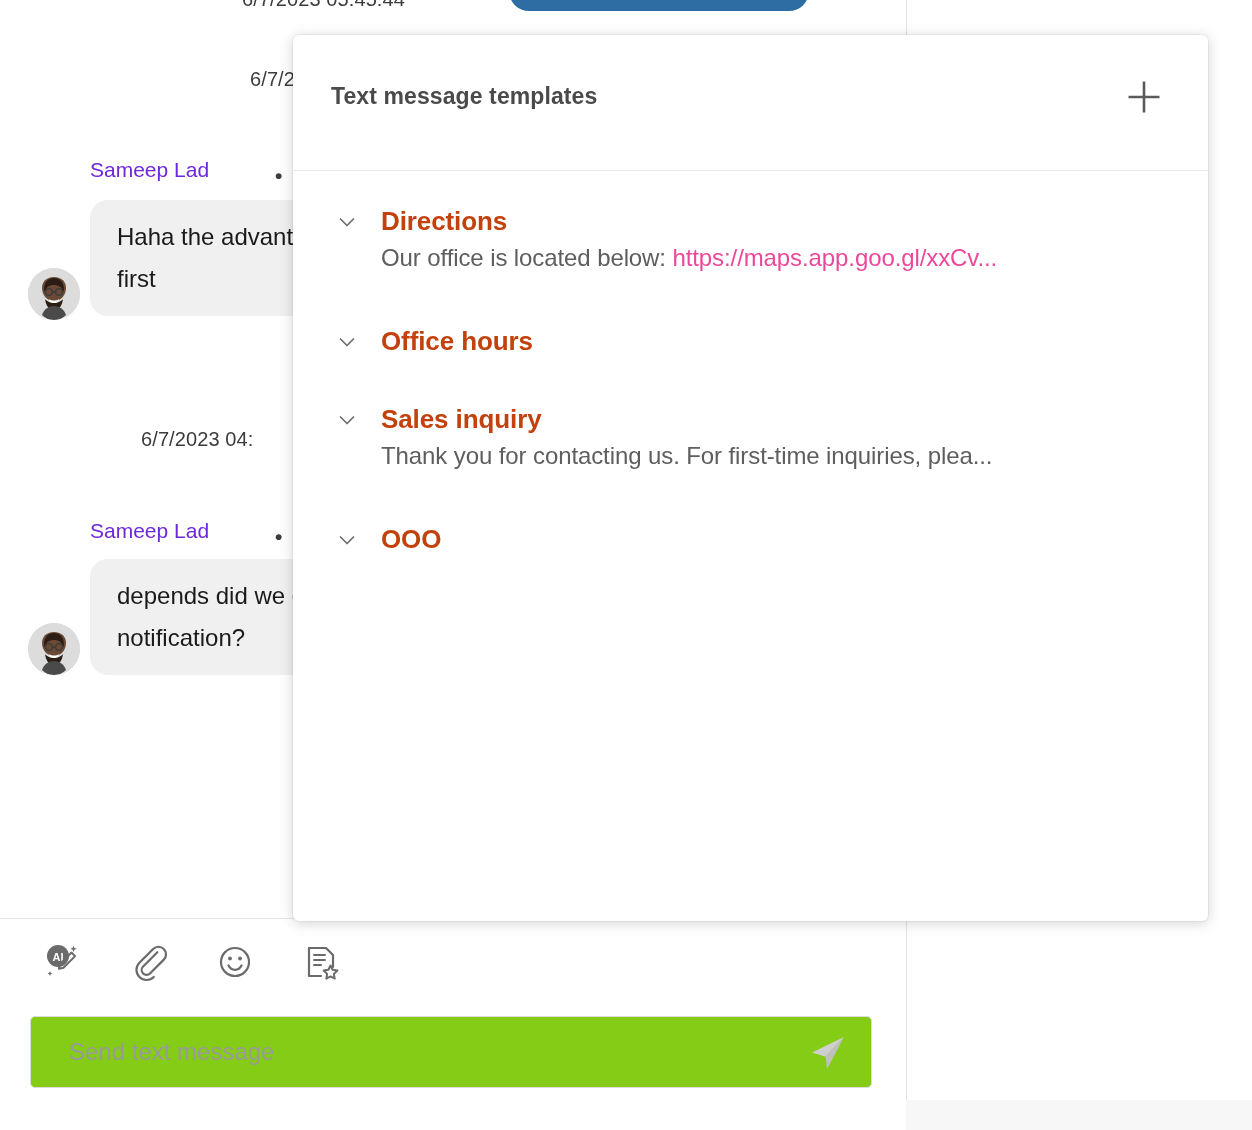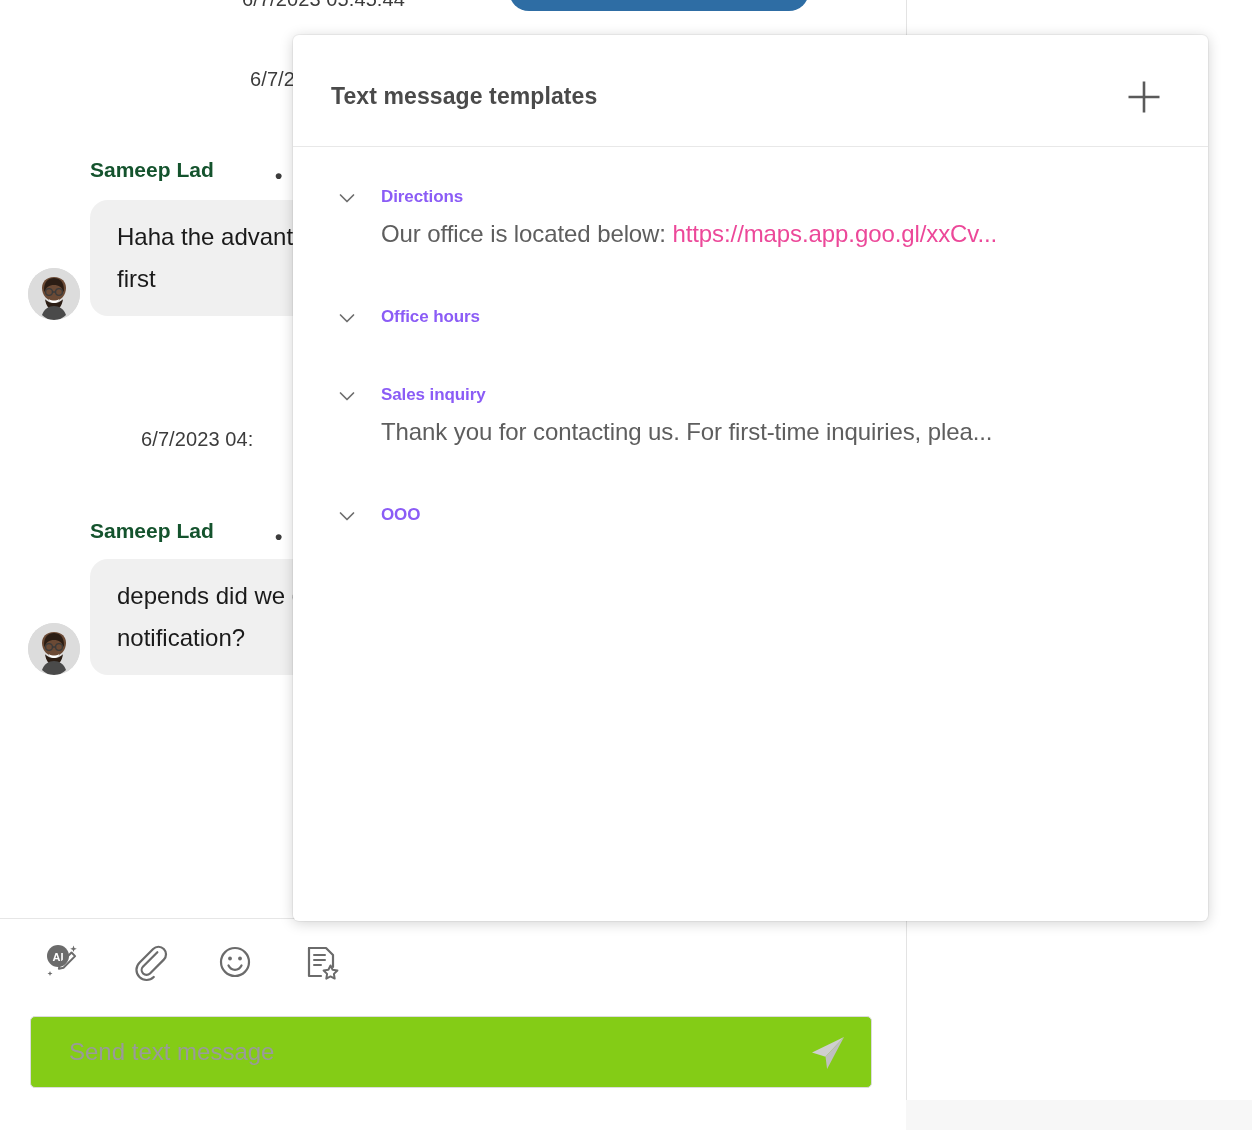--- a/index.html
+++ b/index.html
@@ -76,22 +76,22 @@
 
   
   .msg-group { position: absolute; left: 0; width: 907px; }
   .mg-1 { top: 158px; }
   .mg-2 { top: 519px; }
 
   .msg-sender {
     position: absolute;
     left: 90px; top: 0;
     font-size: 21px;
-    font-weight: 700;
-    color: #14532d;
+    font-weight: 400;
+    color: #6d28d9;
     white-space: nowrap;
   }
   .msg-sep {
     position: absolute;
     left: 275px; top: 6px;
     font-size: 21px;
     font-weight: 700;
     color: #3c3c3c;
   }
 
@@ -129,21 +129,21 @@
     width: 915px; height: 886px;
     background: #ffffff;
     border-radius: 6px;
     box-shadow: 0 2px 14px rgba(0,0,0,.18), 0 0 0 1px rgba(0,0,0,.045);
     overflow: hidden;
     z-index: 30;
   }
 
   .panel-header {
     position: relative;
-    height: 112px;
+    height: 136px;
     border-bottom: 1px solid #e8e8e8;
   }
   .panel-title {
     position: absolute;
     left: 38px; top: 48px;
     font-size: 23px;
     font-weight: 600;
     color: #4a4a4a;
     letter-spacing: .1px;
   }
@@ -171,23 +171,23 @@
   }
   .template-item + .template-item { margin-top: 22px; }
 
   .chevron-icon {
     position: absolute;
     left: 44px; top: 17px;
     width: 20px; height: 20px;
   }
 
   .template-name {
-    font-size: 17px;
+    font-size: 26px;
     font-weight: 700;
-    color: #8b5cf6;
+    color: #c2410c;
     line-height: 32px;
     letter-spacing: -.1px;
   }
   .template-preview {
     font-size: 24px;
     color: #5e5e5e;
     line-height: 42px;
     white-space: nowrap;
     overflow: hidden;
     letter-spacing: -.1px;

